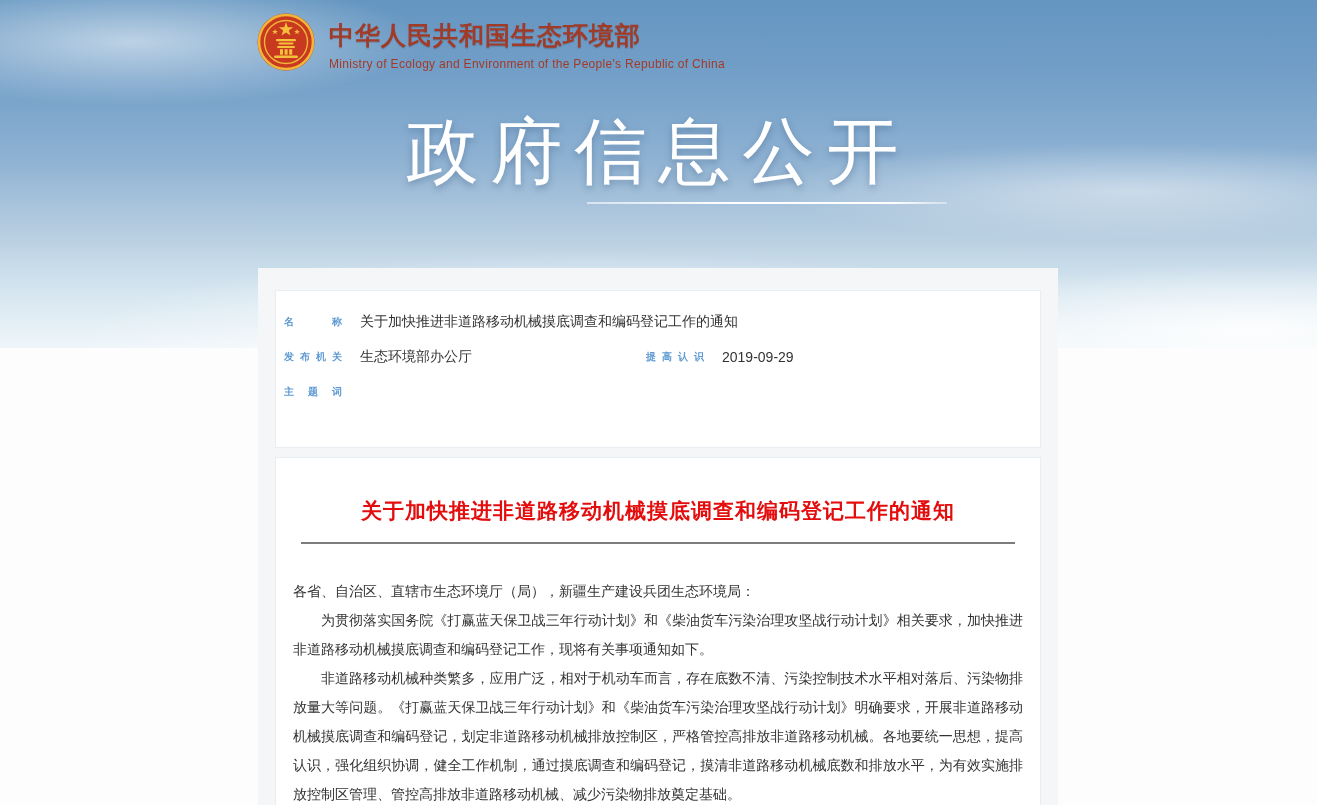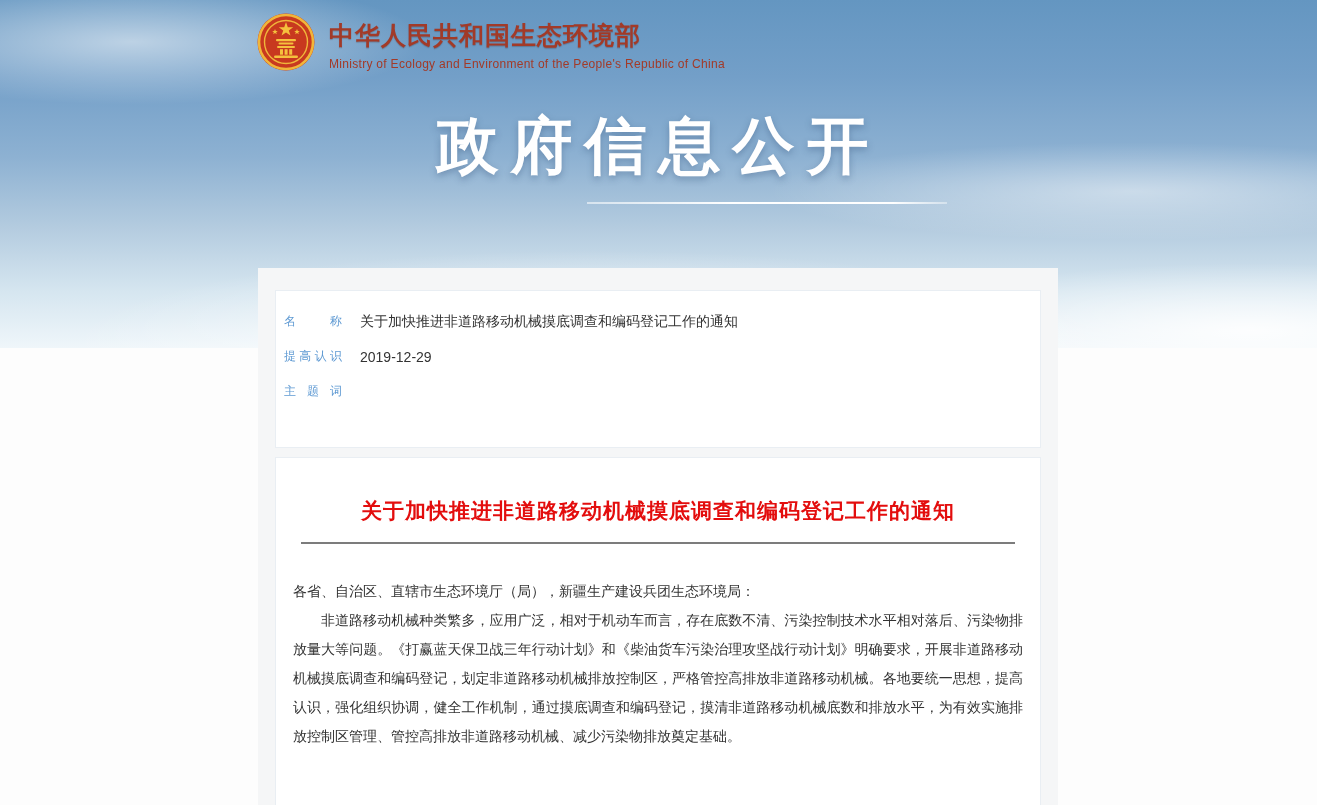--- a/index.html
+++ b/index.html
@@ -19,37 +19,37 @@
   
   .site-header { position:absolute; left:256px; top:12px; display:flex; align-items:flex-start; }
   .emblem { width:60px; height:60px; flex:0 0 60px; }
   .site-header .names { margin-left:13px; padding-top:7px; }
   .ministry-zh { font-size:25px; font-weight:bold; color:#a23a28; letter-spacing:1px;
      text-shadow:0 1px 1px rgba(60,20,10,.25); }
   .ministry-en { font-size:12px; color:#a23a28; margin-top:5px; letter-spacing:.3px; }
 
   
   .hero-title { position:absolute; left:0; top:104px; width:1317px; text-align:center;
-    font-size:62px; font-weight:bold; color:#ffffff; letter-spacing:12px;
+    font-size:72px; font-weight:normal; color:#ffffff; letter-spacing:12px;
     text-shadow:0 3px 7px rgba(40,70,110,.35); }
   .hero-underline { position:absolute; left:587px; top:202px; width:360px; height:2px;
     background:linear-gradient(90deg, rgba(255,255,255,.55), #ffffff 40%, #ffffff 85%, rgba(255,255,255,.4)); }
 
   
   .main-panel { position:absolute; left:258px; top:268px; width:800px; height:537px;
     background:#f5f6f7; overflow:hidden; }
 
   .card { position:absolute; left:17px; width:766px; background:#ffffff; border:1px solid #e9eef3; }
   .meta-card { top:22px; height:158px; padding:13px 8px 0 8px; }
   .meta-row { display:flex; align-items:center; height:35px; }
   .meta-cell { display:flex; align-items:center; }
   .meta-cell.left { width:362px; }
   .meta-cell.full { width:100%; }
-  .meta-label { width:58px; flex:0 0 58px; color:#5f9ad3; font-size:12px;
-    text-align:justify; text-align-last:justify; }
+  .meta-label { width:58px; flex:0 0 58px; color:#5f9ad3; font-size:10px;
+    text-align:justify; text-align-last:justify;font-weight:bold; }
   .meta-value { margin-left:18px; color:#333333; font-size:14px; white-space:nowrap; }
 
   .content-card { top:189px; height:440px; }
   .doc-title { margin-top:39px; text-align:center; font-size:21px; font-weight:bold;
     color:#e30d0d; letter-spacing:1px; }
   .doc-divider { margin:17px 25px 0 25px; height:2px; background:#7c7c7c;
     box-shadow:0 1px 0 rgba(255,255,255,.9); }
   .doc-body { margin:24px 17px 0 17px; font-size:14px; line-height:29px; color:#333333;
     text-align:justify; }
   .doc-body p { text-indent:2em; }
@@ -90,35 +90,40 @@
 <div class="main-panel">
 
   <div class="card meta-card">
     <div class="meta-row">
       <div class="meta-cell full">
         <span class="meta-label">名称</span>
         <span class="meta-value">关于加快推进非道路移动机械摸底调查和编码登记工作的通知</span>
       </div>
     </div>
     <div class="meta-row">
+      <div class="meta-cell left">
+        <span class="meta-label">发布机关</span>
+        <span class="meta-value">生态环境部办公厅</span>
+      </div>
       <div class="meta-cell">
         <span class="meta-label">提高认识</span>
-        <span class="meta-value">2019-12-29</span>
+        <span class="meta-value">2019-09-29</span>
       </div>
     </div>
     <div class="meta-row">
       <div class="meta-cell">
         <span class="meta-label">主题词</span>
         <span class="meta-value"></span>
       </div>
     </div>
   </div>
 
   <div class="card content-card">
     <div class="doc-title">关于加快推进非道路移动机械摸底调查和编码登记工作的通知</div>
     <div class="doc-divider"></div>
     <div class="doc-body">
       <p class="no-indent">各省、自治区、直辖市生态环境厅（局），新疆生产建设兵团生态环境局：</p>
+      <p>为贯彻落实国务院《打赢蓝天保卫战三年行动计划》和《柴油货车污染治理攻坚战行动计划》相关要求，加快推进非道路移动机械摸底调查和编码登记工作，现将有关事项通知如下。</p>
       <p>非道路移动机械种类繁多，应用广泛，相对于机动车而言，存在底数不清、污染控制技术水平相对落后、污染物排放量大等问题。《打赢蓝天保卫战三年行动计划》和《柴油货车污染治理攻坚战行动计划》明确要求，开展非道路移动机械摸底调查和编码登记，划定非道路移动机械排放控制区，严格管控高排放非道路移动机械。各地要统一思想，提高认识，强化组织协调，健全工作机制，通过摸底调查和编码登记，摸清非道路移动机械底数和排放水平，为有效实施排放控制区管理、管控高排放非道路移动机械、减少污染物排放奠定基础。</p>
     </div>
   </div>
 
 </div>
 
 </body></html>

